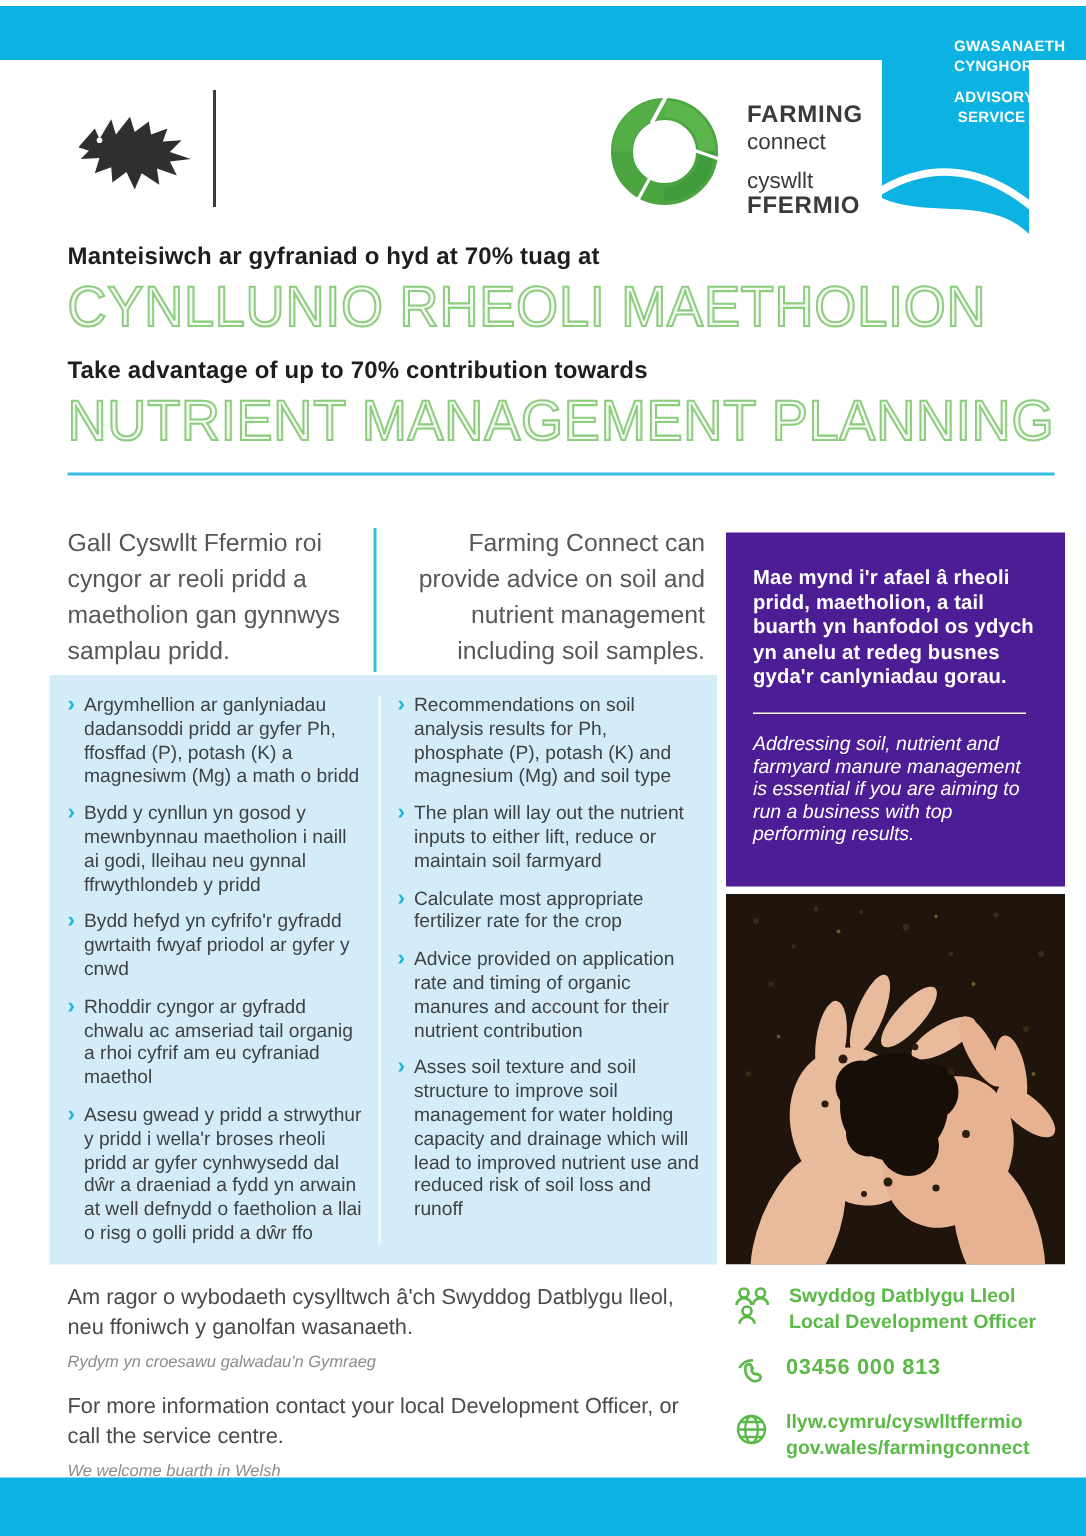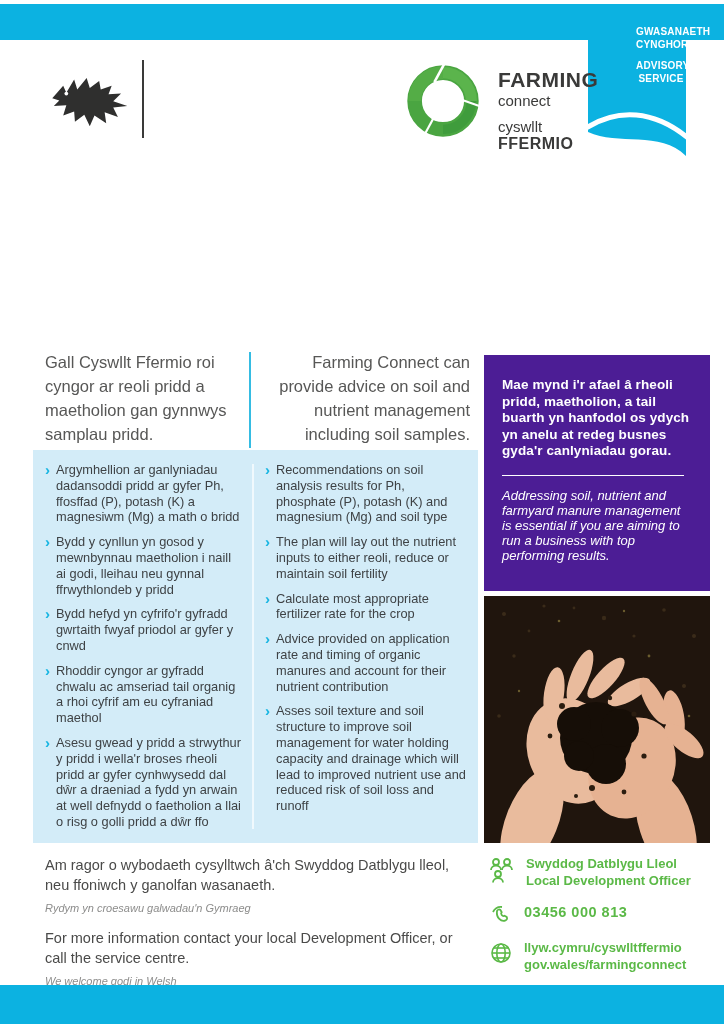--- a/index.html
+++ b/index.html
@@ -23,21 +23,21 @@
   
   .gov{ position:absolute; left:46px; top:60px; display:flex; align-items:center; }
   .gov-divider{ width:2px; height:78px; background:#3a3a39; margin:0 13px 0 10px; }
   .gov-text{ font-size:13px; line-height:16px; color:#262625; }
   .gov-text .b{ font-weight:bold; font-size:14px; }
   .gov-text .gap{ height:8px; }
 
   
   .fc{ position:absolute; left:400px; top:58px; display:flex; }
   .fc-text{ margin:10px 0 0 12px; color:#3a3a39; }
-  .fc-l1{ font-size:21px; font-weight:bold; letter-spacing:.5px; }
+  .fc-l1{ font-size:16px; font-weight:bold; letter-spacing:.5px; }
   .fc-l2{ font-size:15px; margin-top:0px; }
   .fc-l3{ font-size:15px; margin-top:9px; }
   .fc-l4{ font-size:16px; font-weight:bold; letter-spacing:.5px; }
 
   
   .hero{ position:absolute; left:45px; top:163px; width:664px; }
   .kicker{ font-size:16px; font-weight:bold; color:#1e1e1c; letter-spacing:.1px; }
   .outline-title{
     font-size:38px; line-height:40px; margin:4px 0 14px 0;
     color:#f6fbf4; -webkit-text-stroke:1.4px #8ccd7e;
@@ -123,20 +123,27 @@
       <line x1="28" y1="90" x2="40" y2="68" stroke="#ffffff" stroke-width="2.5"></line>
     </svg>
     <div class="fc-text">
       <div class="fc-l1">FARMING</div>
       <div class="fc-l2">connect</div>
       <div class="fc-l3">cyswllt</div>
       <div class="fc-l4">FFERMIO</div>
     </div>
   </div>
 
+  <div class="hero">
+    <div class="kicker">Manteisiwch ar gyfraniad o hyd at 70% tuag at</div>
+    <div class="outline-title">CYNLLUNIO RHEOLI MAETHOLION</div>
+    <div class="kicker">Take advantage of up to 70% contribution towards</div>
+    <div class="outline-title">NUTRIENT MANAGEMENT PLANNING</div>
+    <hr class="hero-rule">
+  </div>
 
   <div class="intro">
     <p class="intro-cy">Gall Cyswllt Ffermio roi cyngor ar reoli pridd a maetholion gan gynnwys samplau pridd.</p>
     <div class="intro-divider"></div>
     <p class="intro-en">Farming Connect can provide advice on soil and nutrient management including soil samples.</p>
   </div>
 
   <div class="sidebar">
     <p class="cy">Mae mynd i'r afael â rheoli pridd, maetholion, a tail buarth yn hanfodol os ydych yn anelu at redeg busnes gyda'r canlyniadau gorau.</p>
     <hr>
@@ -167,21 +174,21 @@
           <span>Asesu gwead y pridd a strwythur y pridd i wella'r broses rheoli pridd ar gyfer cynhwysedd dal dŵr a draeniad a fydd yn arwain at well defnydd o faetholion a llai o risg o golli pridd a dŵr ffo</span>
         </li>
     </ul>
     <ul class="bullets bullets-en">
       <li>
           <span class="chev">›</span>
           <span>Recommendations on soil analysis results for Ph, phosphate (P), potash (K) and magnesium (Mg) and soil type</span>
         </li>
       <li>
           <span class="chev">›</span>
-          <span>The plan will lay out the nutrient inputs to either reoli, reduce or maintain soil fertility</span>
+          <span>The plan will lay out the nutrient inputs to either lift, reduce or maintain soil farmyard</span>
         </li>
       <li>
           <span class="chev">›</span>
           <span>Calculate most appropriate fertilizer rate for the crop</span>
         </li>
       <li>
           <span class="chev">›</span>
           <span>Advice provided on application rate and timing of organic manures and account for their nutrient contribution</span>
         </li>
       <li>
@@ -250,21 +257,21 @@
         <circle cx="92" cy="200" r="2"></circle>
           <circle cx="126" cy="102" r="2.2"></circle>
       </g>
     </svg>
   </div>
 
   <div class="footer-text">
     <p class="main">Am ragor o wybodaeth cysylltwch â'ch Swyddog Datblygu lleol, neu ffoniwch y ganolfan wasanaeth.</p>
     <p class="note">Rydym yn croesawu galwadau'n Gymraeg</p>
     <p class="main">For more information contact your local Development Officer, or call the service centre.</p>
-    <p class="note">We welcome godi in Welsh</p>
+    <p class="note">We welcome buarth in Welsh</p>
   </div>
 
   <div class="contact">
     <div class="contact-item">
       <svg class="icon" width="26" height="28" viewBox="0 0 26 28">
         <g fill="none" stroke="#5bb947" stroke-width="1.8">
           <circle cx="7" cy="5" r="3"></circle>
             <path d="M2 13 a5 4.5 0 0 1 10 0"></path>
           <circle cx="18" cy="5" r="3"></circle>
             <path d="M13 13 a5 4.5 0 0 1 10 0"></path>

